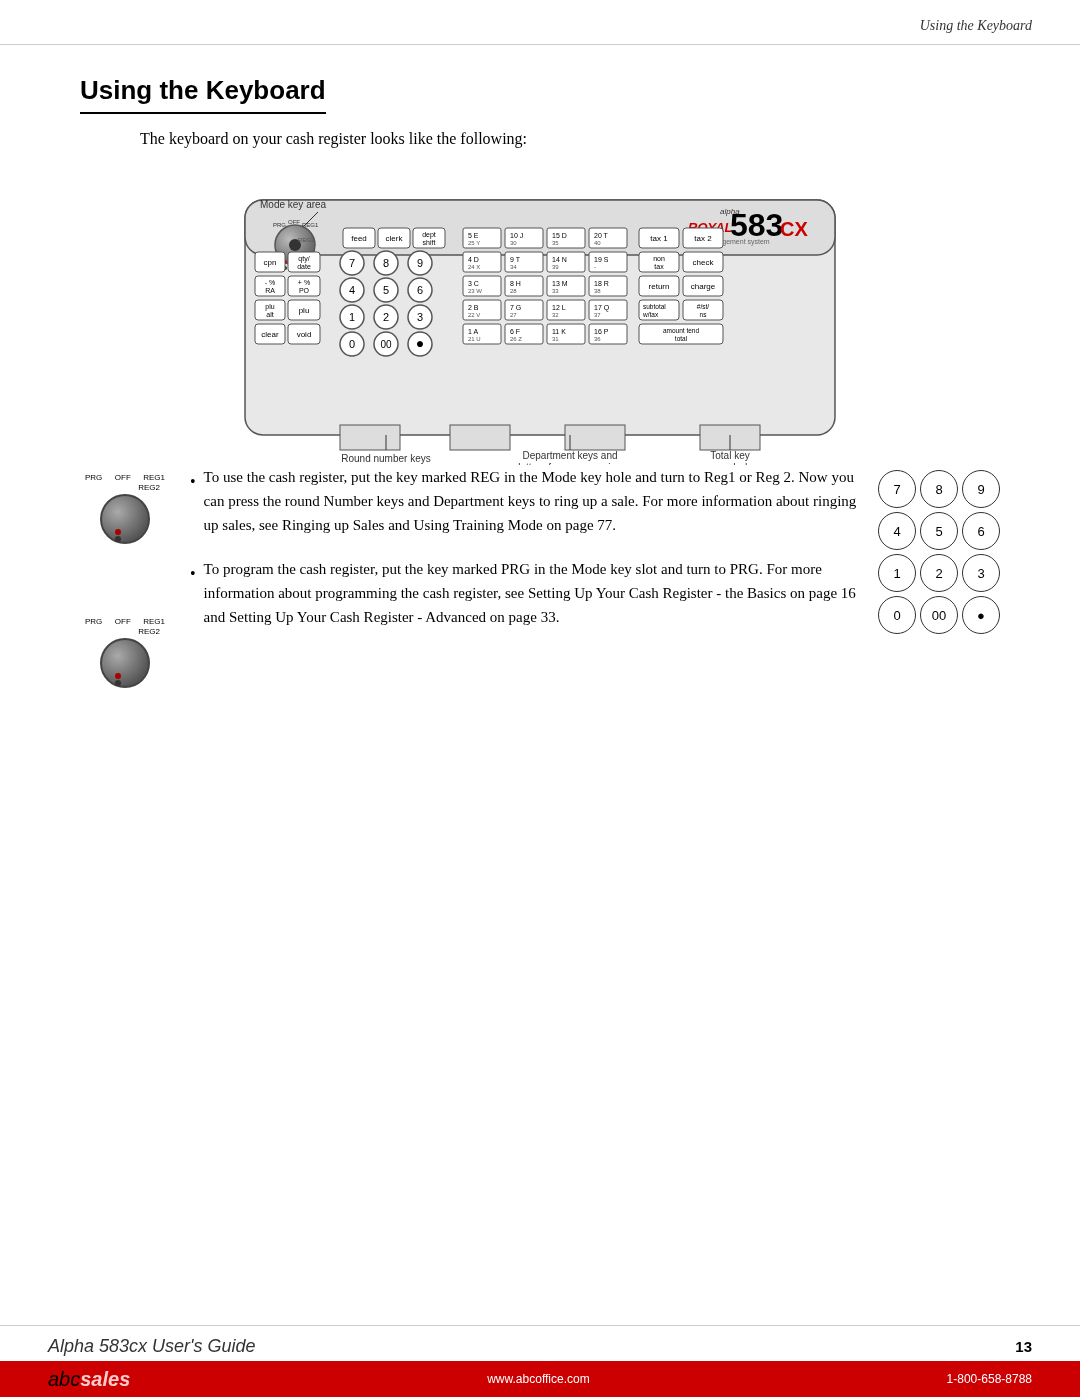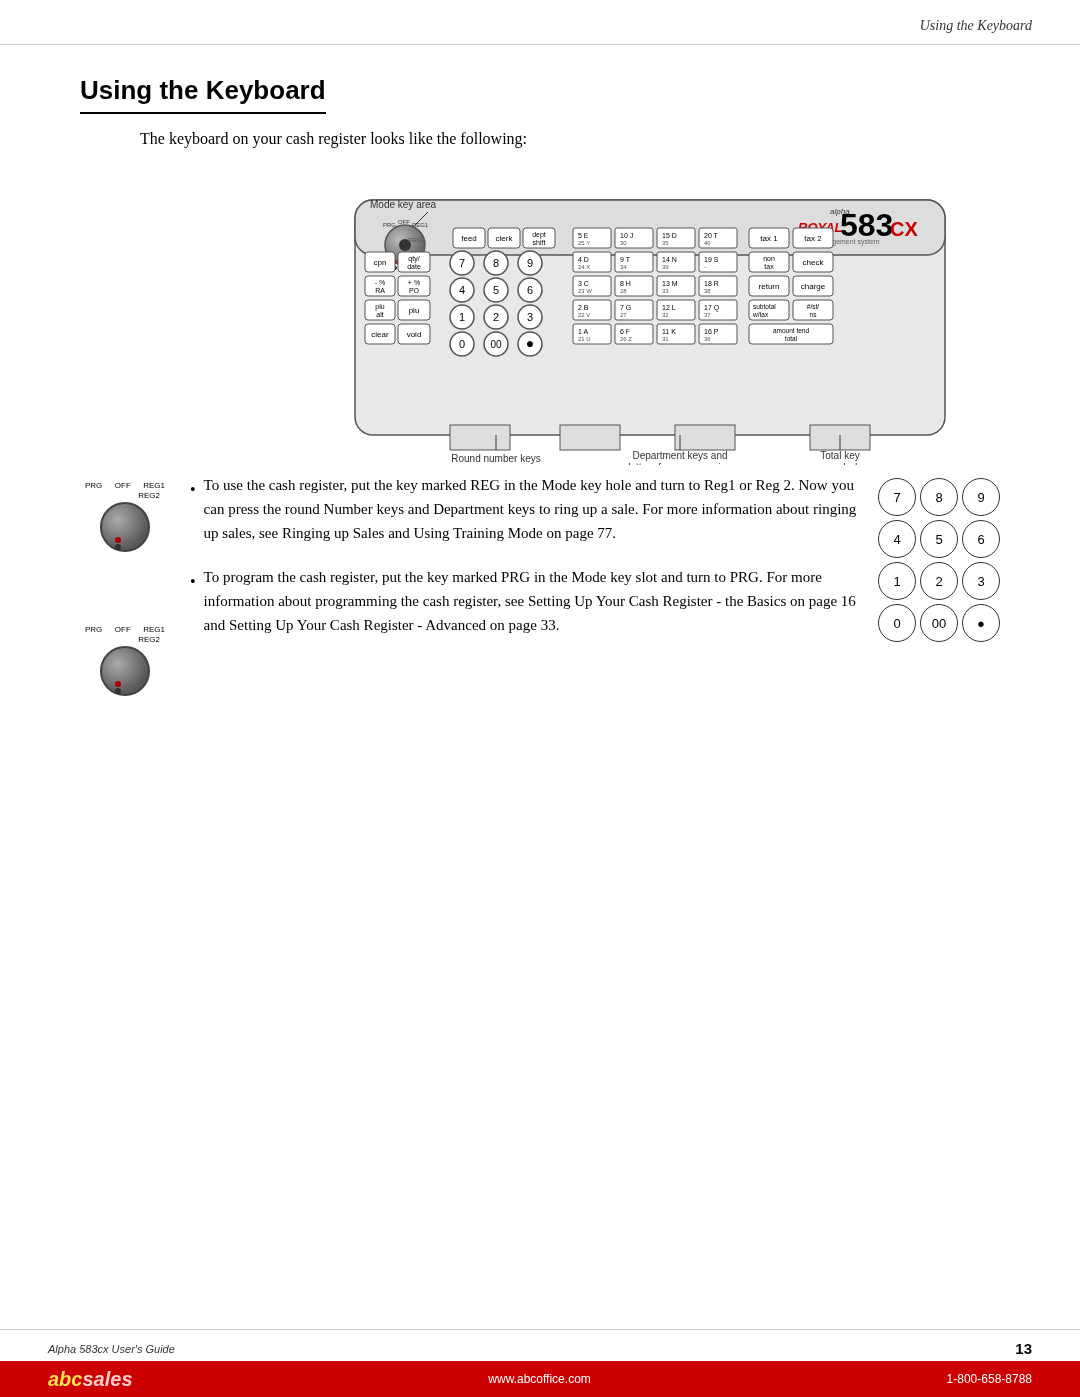--- a/index.html
+++ b/index.html
@@ -42,22 +42,21 @@
 
     .intro-text {
       font-size: 16px;
       margin-bottom: 22px;
       margin-left: 60px;
     }
 
     
     .keyboard-svg-container {
       display: flex;
-      justify-content: flex-end;
-      margin-bottom: 8px;
+      justify-content: center;
     }
 
     .body-text {
       font-size: 15px;
       line-height: 1.6;
       margin-bottom: 16px;
     }
 
     .bullet-text-col {
       flex: 1;
@@ -119,21 +118,21 @@
       right: 0;
       display: flex;
       align-items: center;
       justify-content: space-between;
       padding: 0 48px;
       border-top: 1px solid #ccc;
       padding-top: 10px;
     }
 
     .footer-left {
-      font-size: 11px;
+      font-size: 18px;
       font-style: italic;
       font-family: Arial, sans-serif;
       color: #333;
     }
 
     .footer-page-num {
       font-size: 15px;
       font-family: Arial, sans-serif;
       font-weight: bold;
     }
@@ -509,18 +508,18 @@
 </div>
 
 <div class="page-footer">
   <span class="footer-left">Alpha 583cx  User's Guide</span>
   <span class="footer-page-num">13</span>
 </div>
 
 <div class="bottom-bar">
   <div>
     <span style="font-size:20px;font-weight:bold;font-style:italic;color:#fff;font-family:Arial,sans-serif;">
-      <span style="color:#fde047;font-style:italic;font-weight:bold;text-align:right;">abc</span><span style="color:#ffcccc;font-style:italic;font-weight:bold;">sales</span>
+      <span style="color:#000000;font-style:italic;font-weight:normal;text-align:right;">abc</span><span style="color:#ffcccc;font-style:italic;font-weight:bold;">sales</span>
     </span>
   </div>
   <span class="bottom-url">www.abcoffice.com</span>
   <span class="bottom-phone">1-800-658-8788</span>
 </div>
 
 </body></html>

